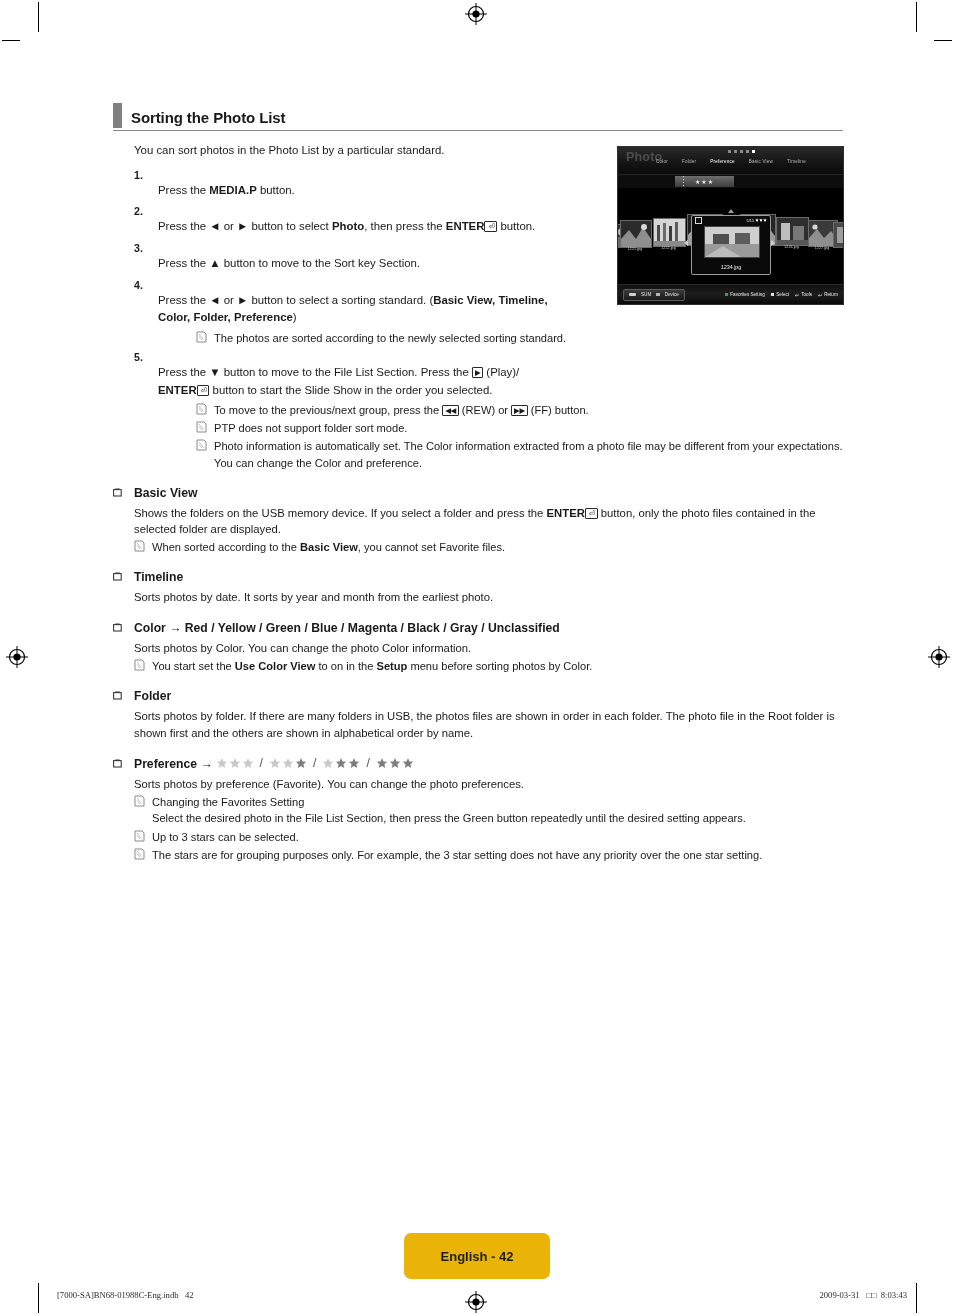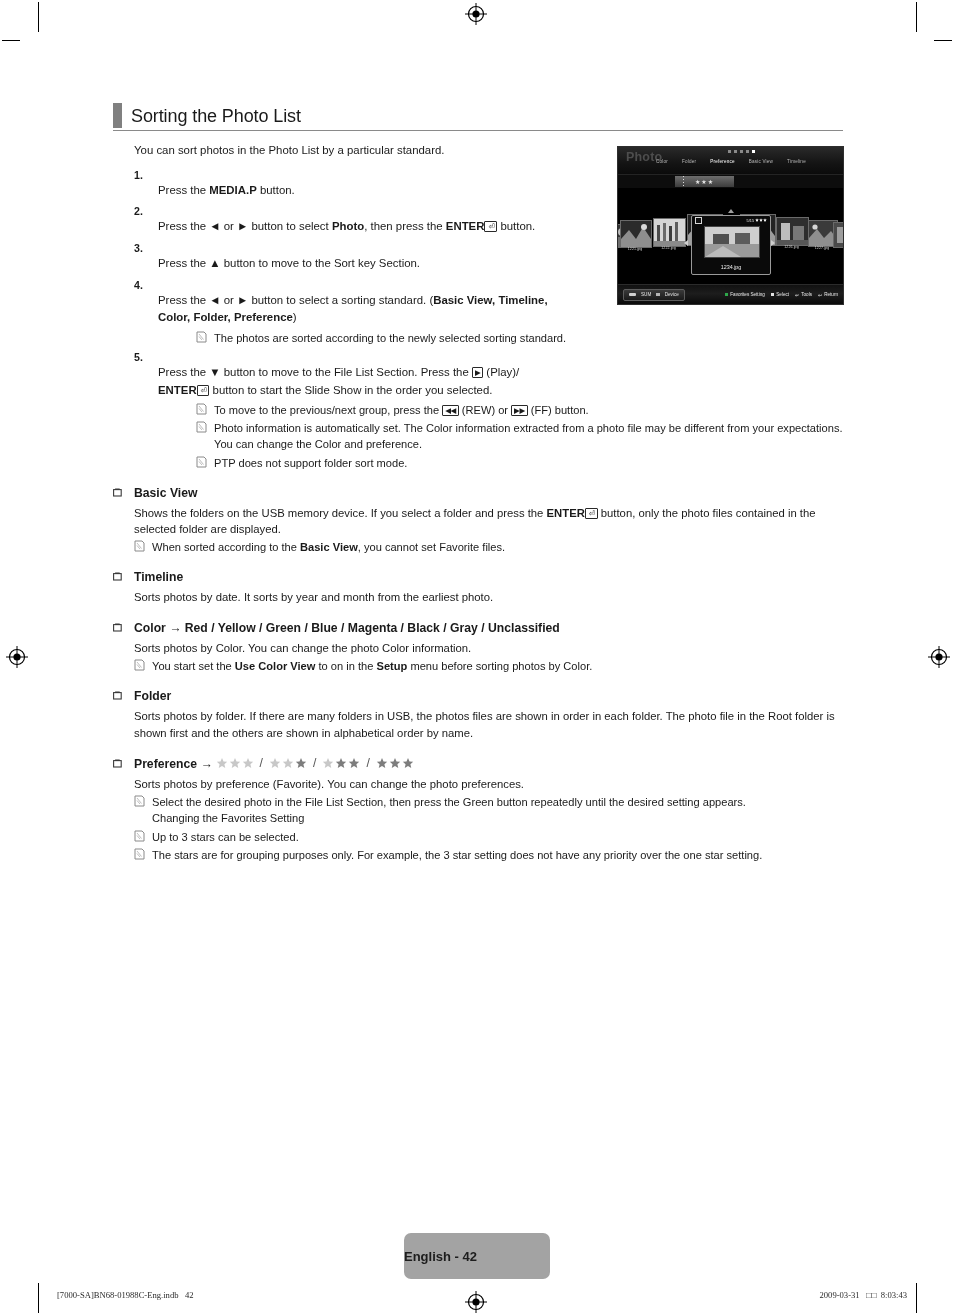--- a/index.html
+++ b/index.html
@@ -49,22 +49,22 @@
     margin-bottom: 2px;
   }
   .title-bar {
     width: 9px;
     height: 25px;
     background: #808080;
     flex: 0 0 auto;
     margin-right: 9px;
   }
   .title-text {
-    font-size: 18px;
-    font-weight: normal;
+    font-size: 15px;
+    font-weight: bold;
     letter-spacing: -0.1px;
     line-height: 1;
     padding-bottom: 3px;
     white-space: nowrap;
   }
   .title-rule {
     border-top: 1px solid #8a8a8a;
     margin-top: 1px;
     margin-bottom: 11px;
   }
@@ -352,25 +352,25 @@
   .tv-hints .hint { display: flex; align-items: center; gap: 2px; }
   .dotsq { width: 3.5px; height: 3.5px; display: inline-block; }
 
   
   .footer-pill {
     position: absolute;
     left: 404px;
     top: 1233px;
     width: 146px;
     height: 46px;
-    background: #a3a3a3;
+    background: #eab308;
     border-radius: 7px;
     display: flex;
     align-items: center;
-    justify-content: flex-start;
+    justify-content: center;
   }
   .footer-pill span {
     font-size: 13px;
     font-weight: bold;
     color: #1d1d1d;
   }
   .print-left {
     position: absolute;
     left: 57px;
     top: 1290px;
@@ -492,32 +492,32 @@
     </div>
 
     <div class="note note-ind-1">
       <div class="note-icon">
         <svg width="11" height="12" viewBox="0 0 11 12" aria-hidden="true">
           <path d="M1 1 H8 L10 3 V11 H1 Z" fill="none" stroke="#8a8a8a" stroke-width="1"></path>
           <path d="M3 3 L7.5 8.5" stroke="#b5b5b5" stroke-width="0.9"></path>
           <path d="M3 5.5 L6 9" stroke="#b5b5b5" stroke-width="0.9"></path>
         </svg>
       </div>
-      <div class="note-body">Photo information is automatically set. The Color information extracted from a photo file may be different from your expectations. You can change the Color and preference.</div>
+      <div class="note-body">PTP does not support folder sort mode.</div>
     </div>
 
     <div class="note note-ind-1">
       <div class="note-icon">
         <svg width="11" height="12" viewBox="0 0 11 12" aria-hidden="true">
           <path d="M1 1 H8 L10 3 V11 H1 Z" fill="none" stroke="#8a8a8a" stroke-width="1"></path>
           <path d="M3 3 L7.5 8.5" stroke="#b5b5b5" stroke-width="0.9"></path>
           <path d="M3 5.5 L6 9" stroke="#b5b5b5" stroke-width="0.9"></path>
         </svg>
       </div>
-      <div class="note-body">PTP does not support folder sort mode.</div>
+      <div class="note-body">Photo information is automatically set. The Color information extracted from a photo file may be different from your expectations. You can change the Color and preference.</div>
     </div>
 
   </div>
 
   <div class="sub">
     <div class="sub-head">
       <div class="sub-bullet">
         <svg width="9" height="9" viewBox="0 0 9 9" aria-hidden="true">
             <rect x="0.6" y="1.6" width="7.6" height="6.4" fill="none" stroke="#3a3a3a" stroke-width="1.1"></rect>
             <rect x="2.1" y="0.5" width="4.6" height="1.3" fill="#3a3a3a"></rect>
@@ -654,22 +654,22 @@
 
       <div class="note">
         <div class="note-icon">
           <svg width="11" height="12" viewBox="0 0 11 12" aria-hidden="true">
               <path d="M1 1 H8 L10 3 V11 H1 Z" fill="none" stroke="#8a8a8a" stroke-width="1"></path>
               <path d="M3 3 L7.5 8.5" stroke="#b5b5b5" stroke-width="0.9"></path>
               <path d="M3 5.5 L6 9" stroke="#b5b5b5" stroke-width="0.9"></path>
             </svg>
         </div>
         <div class="note-body">
+          <div>Changing the Favorites Setting</div>
           <div>Select the desired photo in the File List Section, then press the Green button repeatedly until the desired setting appears.</div>
-          <div>Changing the Favorites Setting</div>
         </div>
       </div>
 
       <div class="note">
         <div class="note-icon">
           <svg width="11" height="12" viewBox="0 0 11 12" aria-hidden="true">
               <path d="M1 1 H8 L10 3 V11 H1 Z" fill="none" stroke="#8a8a8a" stroke-width="1"></path>
               <path d="M3 3 L7.5 8.5" stroke="#b5b5b5" stroke-width="0.9"></path>
               <path d="M3 5.5 L6 9" stroke="#b5b5b5" stroke-width="0.9"></path>
             </svg>

